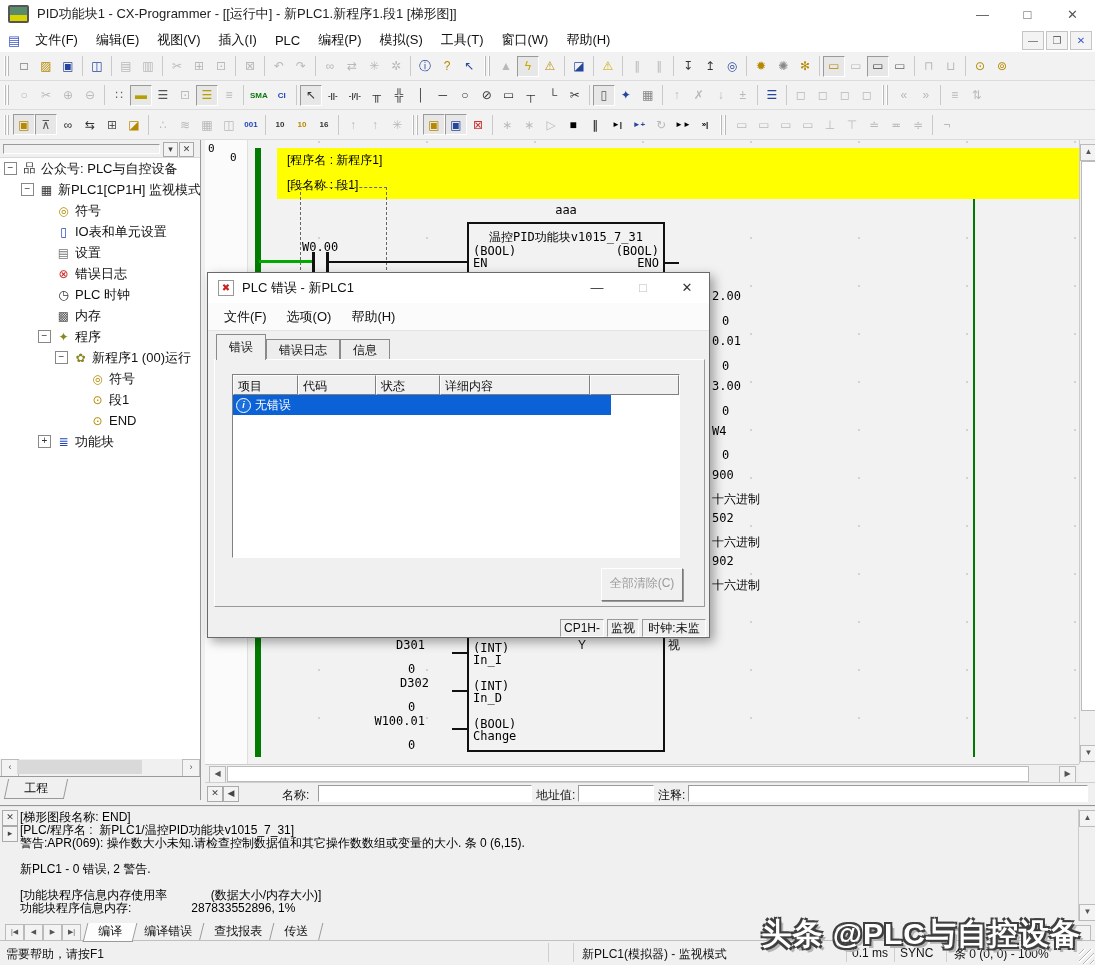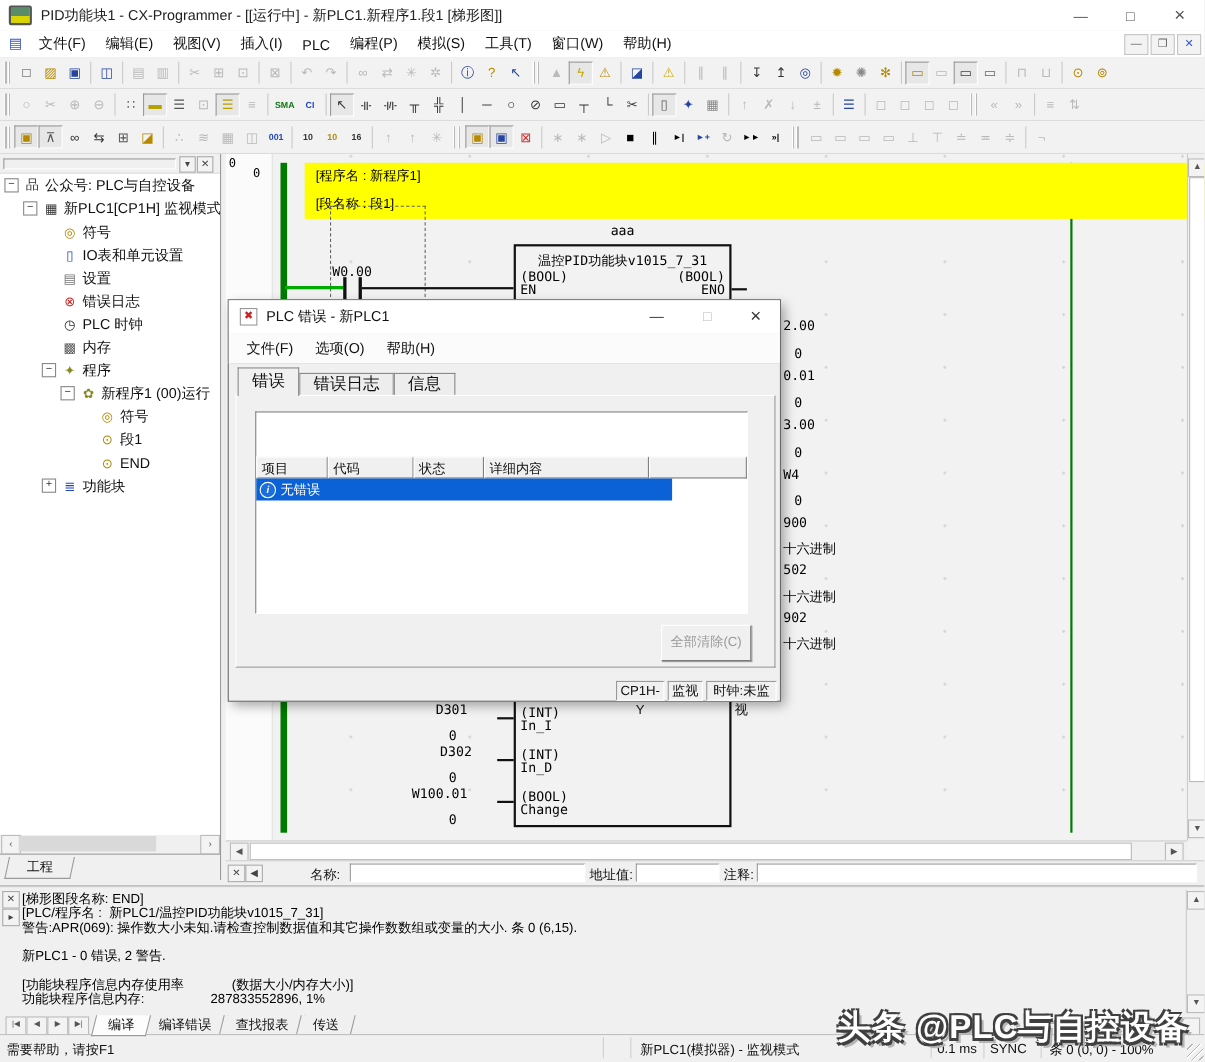--- a/index.html
+++ b/index.html
@@ -85,25 +85,25 @@
   .gripSB{position:absolute;right:1px;top:8px;width:15px;height:15px;
     background:repeating-linear-gradient(135deg,transparent 0 3px,#b5b5b5 3px 4px,#fff 4px 5px);}
   
   .dialog{position:absolute;left:207px;top:272px;width:503px;height:366px;background:#f0f0f0;border:1px solid #6a6a6a;box-shadow:4px 4px 10px rgba(0,0,0,.35);z-index:30;box-sizing:border-box;}
   .dtitle{position:absolute;left:0;top:0;width:100%;height:30px;background:#fff;display:flex;align-items:center;}
   .dticon{width:14px;height:14px;margin:0 8px 0 10px;border:1px solid #999;background:#fff;color:#cc2222;font-size:10px;line-height:13px;text-align:center;font-weight:bold;}
   .dbtn{position:absolute;top:0;width:34px;height:30px;text-align:center;line-height:30px;color:#333;font-size:13px;}
   .dmenu{position:absolute;left:0;top:30px;width:100%;height:27px;background:#fbfbfb;border-bottom:1px solid #e3e3e3;display:flex;align-items:center;}
   .dmitem{padding:2px 10px;font-size:13px;}
   .dtabs{position:absolute;left:8px;top:62px;height:25px;display:flex;align-items:flex-end;}
-  .dtab{height:20px;padding:0 12px;border:1px solid #8a8a8a;border-bottom:none;background:#ededed;font-size:15px;line-height:20px;}
+  .dtab{height:20px;padding:0 12px;border:1px solid #8a8a8a;border-bottom:none;background:#ededed;font-size:12px;line-height:20px;}
   .dtab.active{height:25px;line-height:24px;background:#f0f0f0;position:relative;z-index:2;}
   .dpage{position:absolute;left:6px;top:86px;width:489px;height:246px;border:1px solid;border-color:#fff #9a9a9a #9a9a9a #fff;background:#f0f0f0;}
   .dtable{position:absolute;left:17px;top:14px;width:446px;height:182px;border:1px solid;border-color:#808080 #fff #fff #808080;background:#fff;}
-  .dhead{display:flex;height:20px;background:#f0f0f0;margin-top:40px;}
+  .dhead{display:flex;height:20px;background:#f0f0f0;}
   .dhc{border:1px solid;border-color:#fff #808080 #808080 #fff;box-sizing:border-box;font-size:12px;padding:2px 4px;overflow:hidden;white-space:nowrap;}
   .drow{position:relative;height:20px;}
   .dsel{position:absolute;left:0;top:0;width:378px;height:20px;background:#0b61d6;color:#fff;font-size:12px;display:flex;align-items:center;}
   .iinfo{width:13px;height:13px;border-radius:50%;background:#1a6fdd;border:1px solid #fff;color:#fff;font-size:9px;line-height:12px;text-align:center;font-style:italic;font-weight:bold;margin:0 4px 0 3px;flex:none;}
   .dclear{position:absolute;left:393px;top:295px;width:80px;height:31px;background:#f0f0f0;border:1px solid;border-color:#fff #7a7a7a #7a7a7a #fff;box-shadow:1px 1px 0 #9a9a9a;color:#9a9a9a;font-size:12px;text-align:center;line-height:29px;}
   .dstat{position:absolute;top:346px;height:18px;border:1px solid;border-color:#9a9a9a #fff #fff #9a9a9a;font-size:12px;text-align:center;line-height:17px;background:#f0f0f0;box-sizing:border-box;}
   
   .watermark{position:absolute;right:14px;top:914px;z-index:40;font-size:30px;font-weight:800;color:#fff;letter-spacing:1px;
     text-shadow:-2px -2px 0 #3f3f3f,2px -2px 0 #3f3f3f,-2px 2px 0 #3f3f3f,2px 2px 0 #3f3f3f,4px 4px 0 #b5b5b5;}
 </style>

